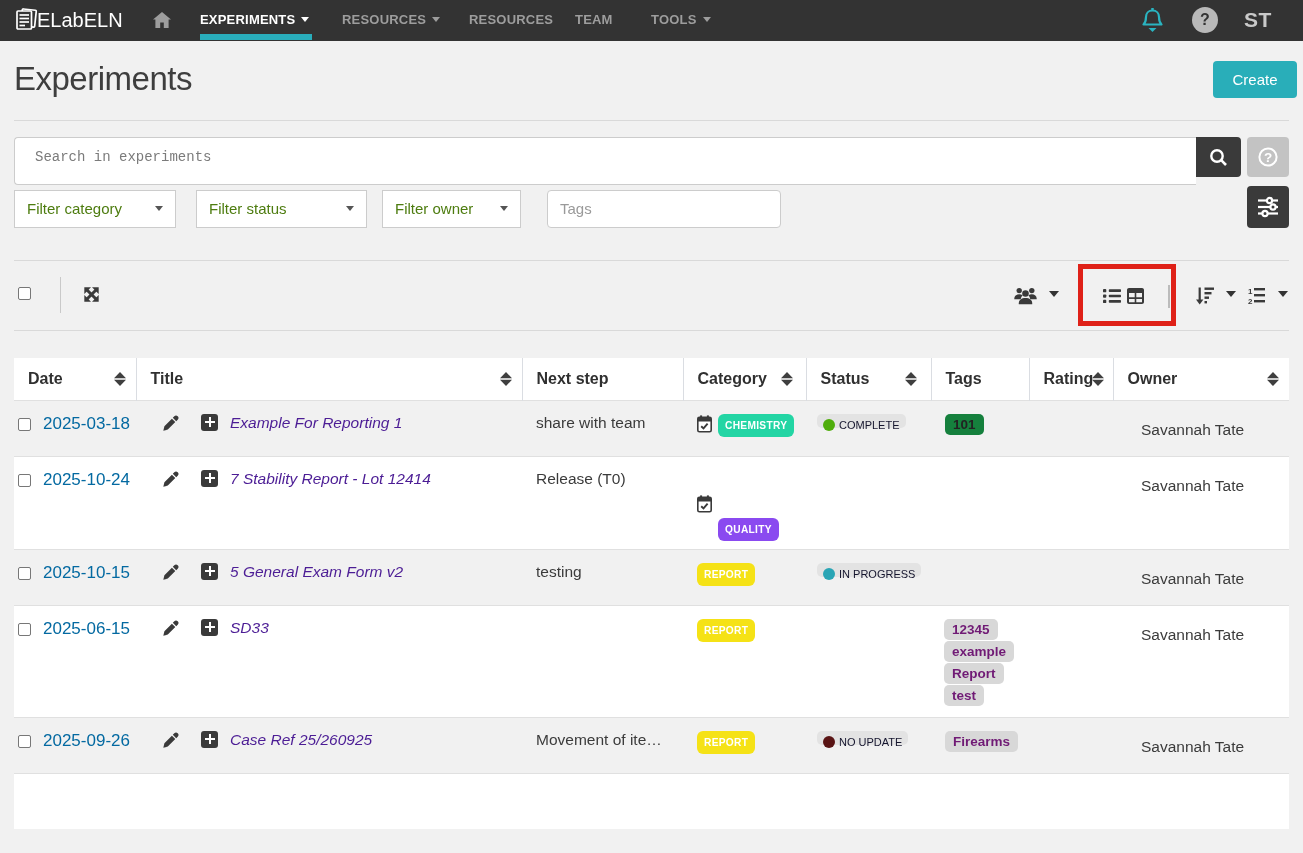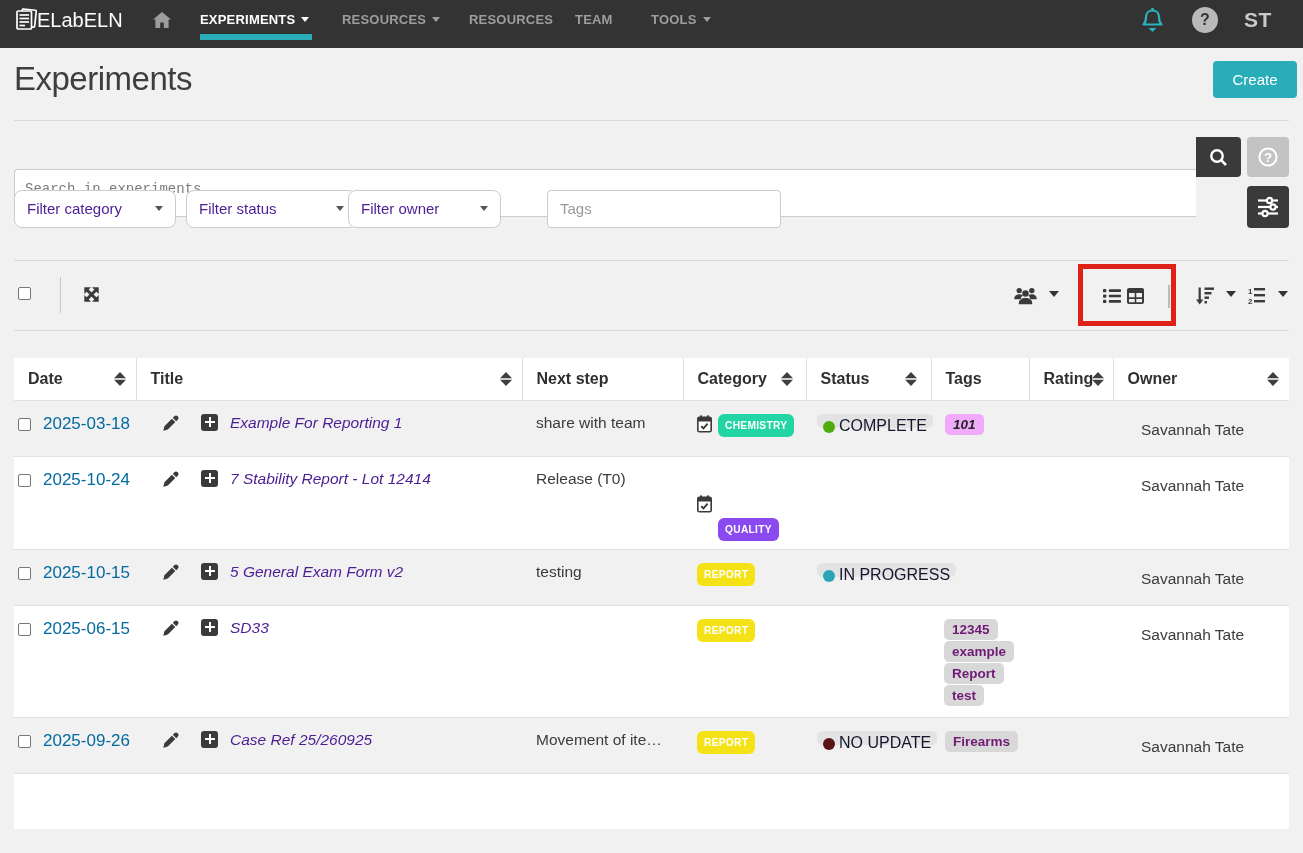--- a/index.html
+++ b/index.html
@@ -1,45 +1,45 @@
 <!DOCTYPE html>
 <html><head>
 <meta charset="utf-8">
 <style>
   * { margin:0; padding:0; box-sizing:border-box; }
   html,body { width:1303px; height:853px; overflow:hidden; background:#f1f1f1;
     font-family:"Liberation Sans", sans-serif; }
   .abs { position:absolute; }
   
-  #nav { position:absolute; left:0; top:0; width:1303px; height:48px; background:#333333; }
+  #nav { position:absolute; left:0; top:0; width:1303px; height:41px; background:#333333; }
   .navlink { position:absolute; top:0; height:40px; line-height:40px; color:#9d9d9d;
     font-size:13px; font-weight:700; letter-spacing:.2px; white-space:nowrap; }
   .caret { display:inline-block; width:0; height:0; border-left:4.5px solid transparent;
     border-right:4.5px solid transparent; border-top:5px solid currentColor;
     vertical-align:middle; margin-left:6px; margin-top:-2px; }
   #activebar { position:absolute; left:200px; top:34px; width:112px; height:6px; background:#29adbb; }
   
   h1 { position:absolute; left:14px; top:60px; font-size:33px; font-weight:400;
     color:#3e3e3e; letter-spacing:-0.5px; }
   #createbtn { position:absolute; left:1213px; top:61px; width:84px; height:37px;
     background:#29aeb9; color:#fff; font-size:15px; border-radius:4px;
     text-align:center; line-height:37px; }
   .hr { position:absolute; left:14px; width:1275px; height:1px; background:#d9d9d9; }
   
   #searchbox { position:absolute; left:14px; top:137px; width:1182px; height:48px;
     background:#fff; border:1px solid #ccc; border-radius:4px 0 0 4px; border-right:none;
     font-family:"Liberation Mono", monospace; font-size:14px; color:#7b7b7b;
-    line-height:38px; padding-left:10px;margin-top:32px; }
+    line-height:38px; padding-left:20px; }
   #searchbtn { position:absolute; left:1196px; top:137px; width:45px; height:40px;
     background:#3a3a3a; border-radius:0 4px 4px 0; }
   #helpbtn { position:absolute; left:1247px; top:137px; width:42px; height:40px;
     background:#c3c3c3; border-radius:4px; }
   
   .sel { position:absolute; top:190px; height:38px; background:#fff; border:1px solid #ccc;
-    border-radius:8px; font-size:15px; color:#4c1d95; line-height:36px; padding-left:12px; }
+    border-radius:0; font-size:15px; color:#4d7c0f; line-height:36px; padding-left:12px; }
   .sel .caret { position:absolute; right:12px; top:17px; color:#555; }
   #tagsinput { position:absolute; left:547px; top:190px; width:234px; height:38px;
     background:#fff; border:1px solid #ccc; border-radius:4px; font-size:15px;
     color:#9a9a9a; line-height:36px; padding-left:12px; }
   #slidersbtn { position:absolute; left:1247px; top:186px; width:42px; height:42px;
     background:#3a3a3a; border-radius:4px; }
   
   .cb { width:13px; height:13px; background:#fff; border:1px solid #777;
     border-radius:2px; display:inline-block; }
   #toolcb { position:absolute; left:18px; top:287px; }
@@ -57,28 +57,28 @@
   #tbl tbody tr { border-top:1px solid #e0e0e0; height:56px; }
   #tbl tbody tr.odd { background:#f1f1f1; }
   .sorticon { position:absolute; right:10px; top:14px; }
   .badge { display:inline-block; height:23px; border-radius:6px; color:#fff;
     font-size:10.2px; font-weight:700; letter-spacing:.3px; line-height:23px;
     padding:0 7px; vertical-align:middle; }
   .b-chem { background:#23d5a4; }
   .b-qual { background:#8a4af0;margin-top:48px; }
   .b-rep  { background:#f5e216; }
   .status { display:inline-block; height:14px; border-radius:5px; background:#e3e3e3;
-    color:#15152e; font-size:16px; font-weight:400; line-height:23px; padding:0 6px;
+    color:#15152e; font-size:11px; font-weight:400; line-height:23px; padding:0 6px;
     white-space:nowrap; }
   .dot { display:inline-block; width:12px; height:12px; border-radius:50%;
     vertical-align:-2px; margin-right:4px; }
   .tag { display:inline-block; height:21px; border-radius:5px; background:#d8d8d8;
     color:#701a75; font-size:13.5px; font-weight:700; line-height:21px; padding:0 8px; }
   .tagstack .tag { display:block; width:fit-content; margin-bottom:1px; }
-  .tag101 { background:#f0abfc; color:#222;font-style:italic; }
+  .tag101 { background:#15803d; color:#222; }
   .plussq { display:inline-block; width:17px; height:17px; background:#3a3a3a;
     border-radius:3px; position:relative; vertical-align:-3px; }
   .plussq:before { content:""; position:absolute; left:3.5px; top:7.5px; width:10px; height:2px; background:#fff; }
   .plussq:after { content:""; position:absolute; left:7.5px; top:3.5px; width:2px; height:10px; background:#fff; }
   .owner { padding-top:20px !important; padding-left:28px !important; font-size:15.5px; color:#3b3b3b; }
   .datecell { padding-left:4px !important; white-space:nowrap; }
   .datecell .cb { vertical-align:-2px; }
   .dt { margin-left:12px; font-size:17px; color:#0369a1; }
   .pen { margin-left:13px; margin-right:22px; vertical-align:-3px; }
   .plussq { margin-right:12px; }
@@ -133,22 +133,22 @@
   </svg>
 </div>
 <div id="helpbtn">
   <svg class="abs" style="left:11px;top:10px" width="20" height="20" viewBox="0 0 20 20">
     <circle cx="10" cy="10" r="8.6" fill="none" stroke="#fff" stroke-width="2"></circle>
     <text x="10" y="14.6" text-anchor="middle" fill="#fff" font-size="13.5" font-weight="700" font-family="Liberation Sans">?</text>
   </svg>
 </div>
 
 <div class="sel" style="left:14px;width:162px">Filter category<span class="caret"></span></div>
-<div class="sel" style="left:186px;width:171px">Filter status<span class="caret"></span></div>
-<div class="sel" style="left:348px;width:153px">Filter owner<span class="caret"></span></div>
+<div class="sel" style="left:196px;width:171px">Filter status<span class="caret"></span></div>
+<div class="sel" style="left:382px;width:139px">Filter owner<span class="caret"></span></div>
 <div id="tagsinput">Tags</div>
 <div id="slidersbtn">
   <svg class="abs" style="left:10px;top:10px" width="22" height="22" viewBox="0 0 22 22">
     <g stroke="#fff" stroke-width="2.2">
       <line x1="1" y1="4.5" x2="21" y2="4.5"></line>
       <line x1="1" y1="11" x2="21" y2="11"></line>
       <line x1="1" y1="17.5" x2="21" y2="17.5"></line>
       <circle cx="12.5" cy="4.5" r="2.6" fill="#3a3a3a"></circle>
       <circle cx="16" cy="11" r="2.6" fill="#3a3a3a"></circle>
       <circle cx="8" cy="17.5" r="2.6" fill="#3a3a3a"></circle>

